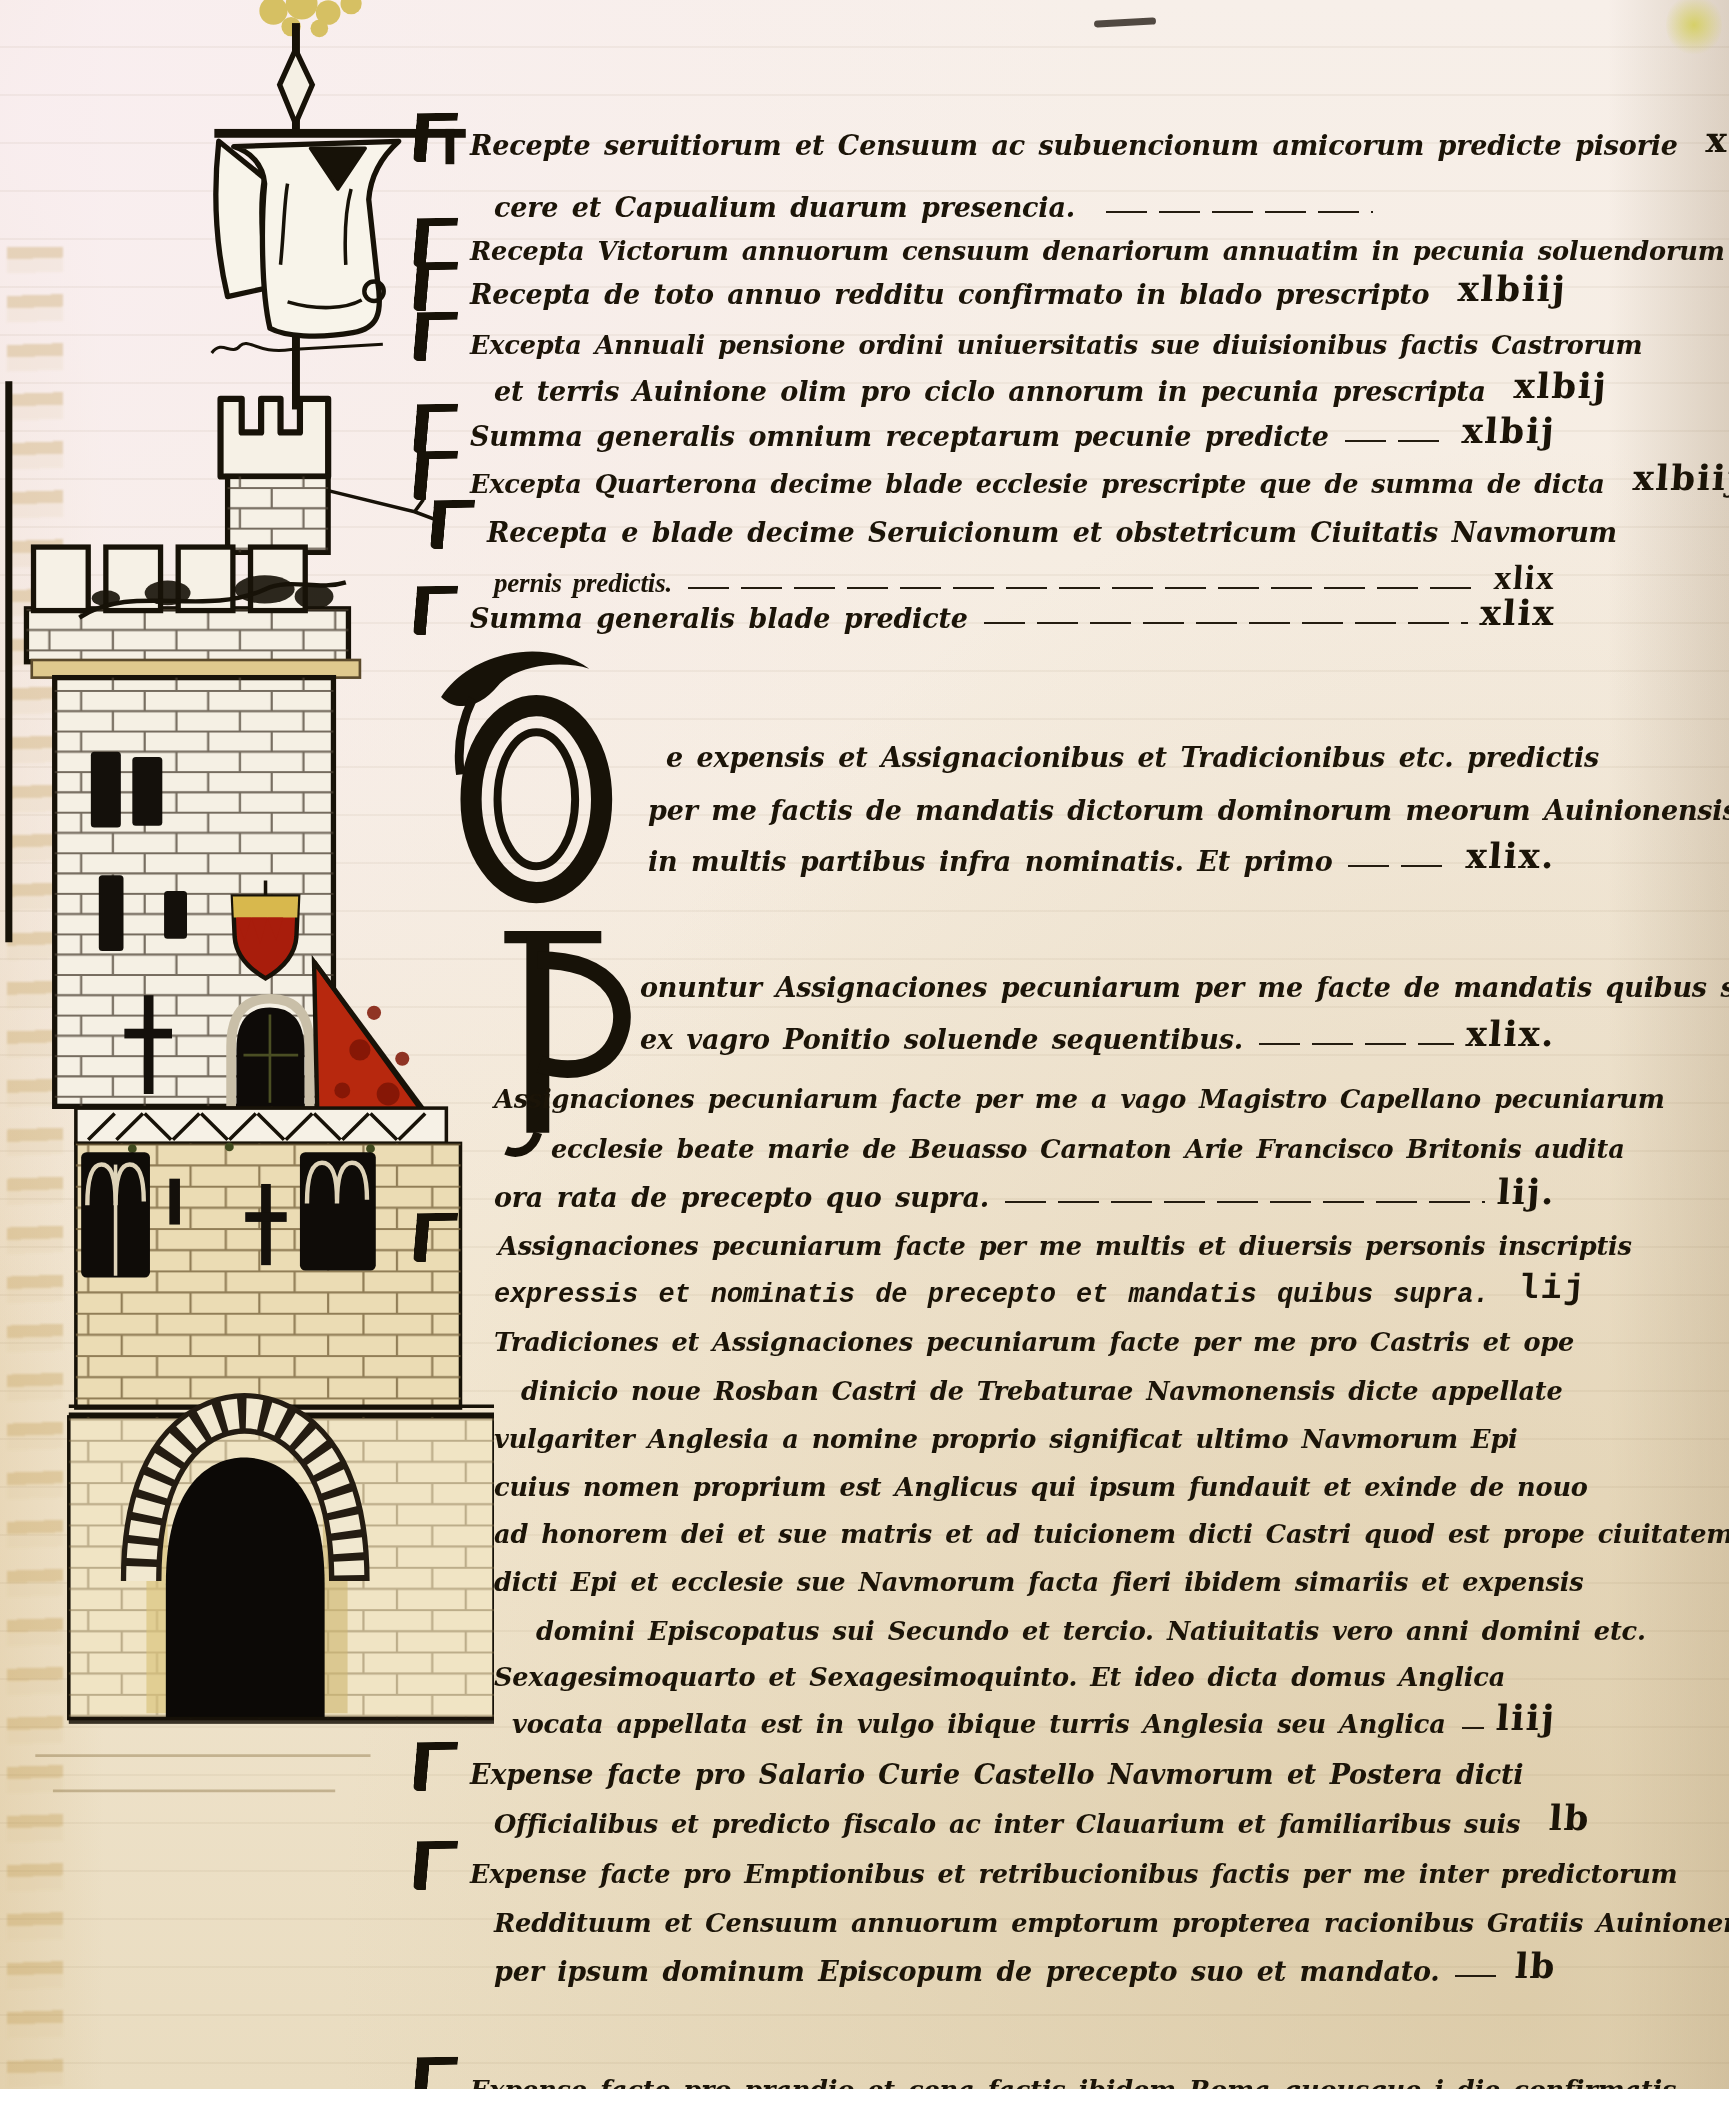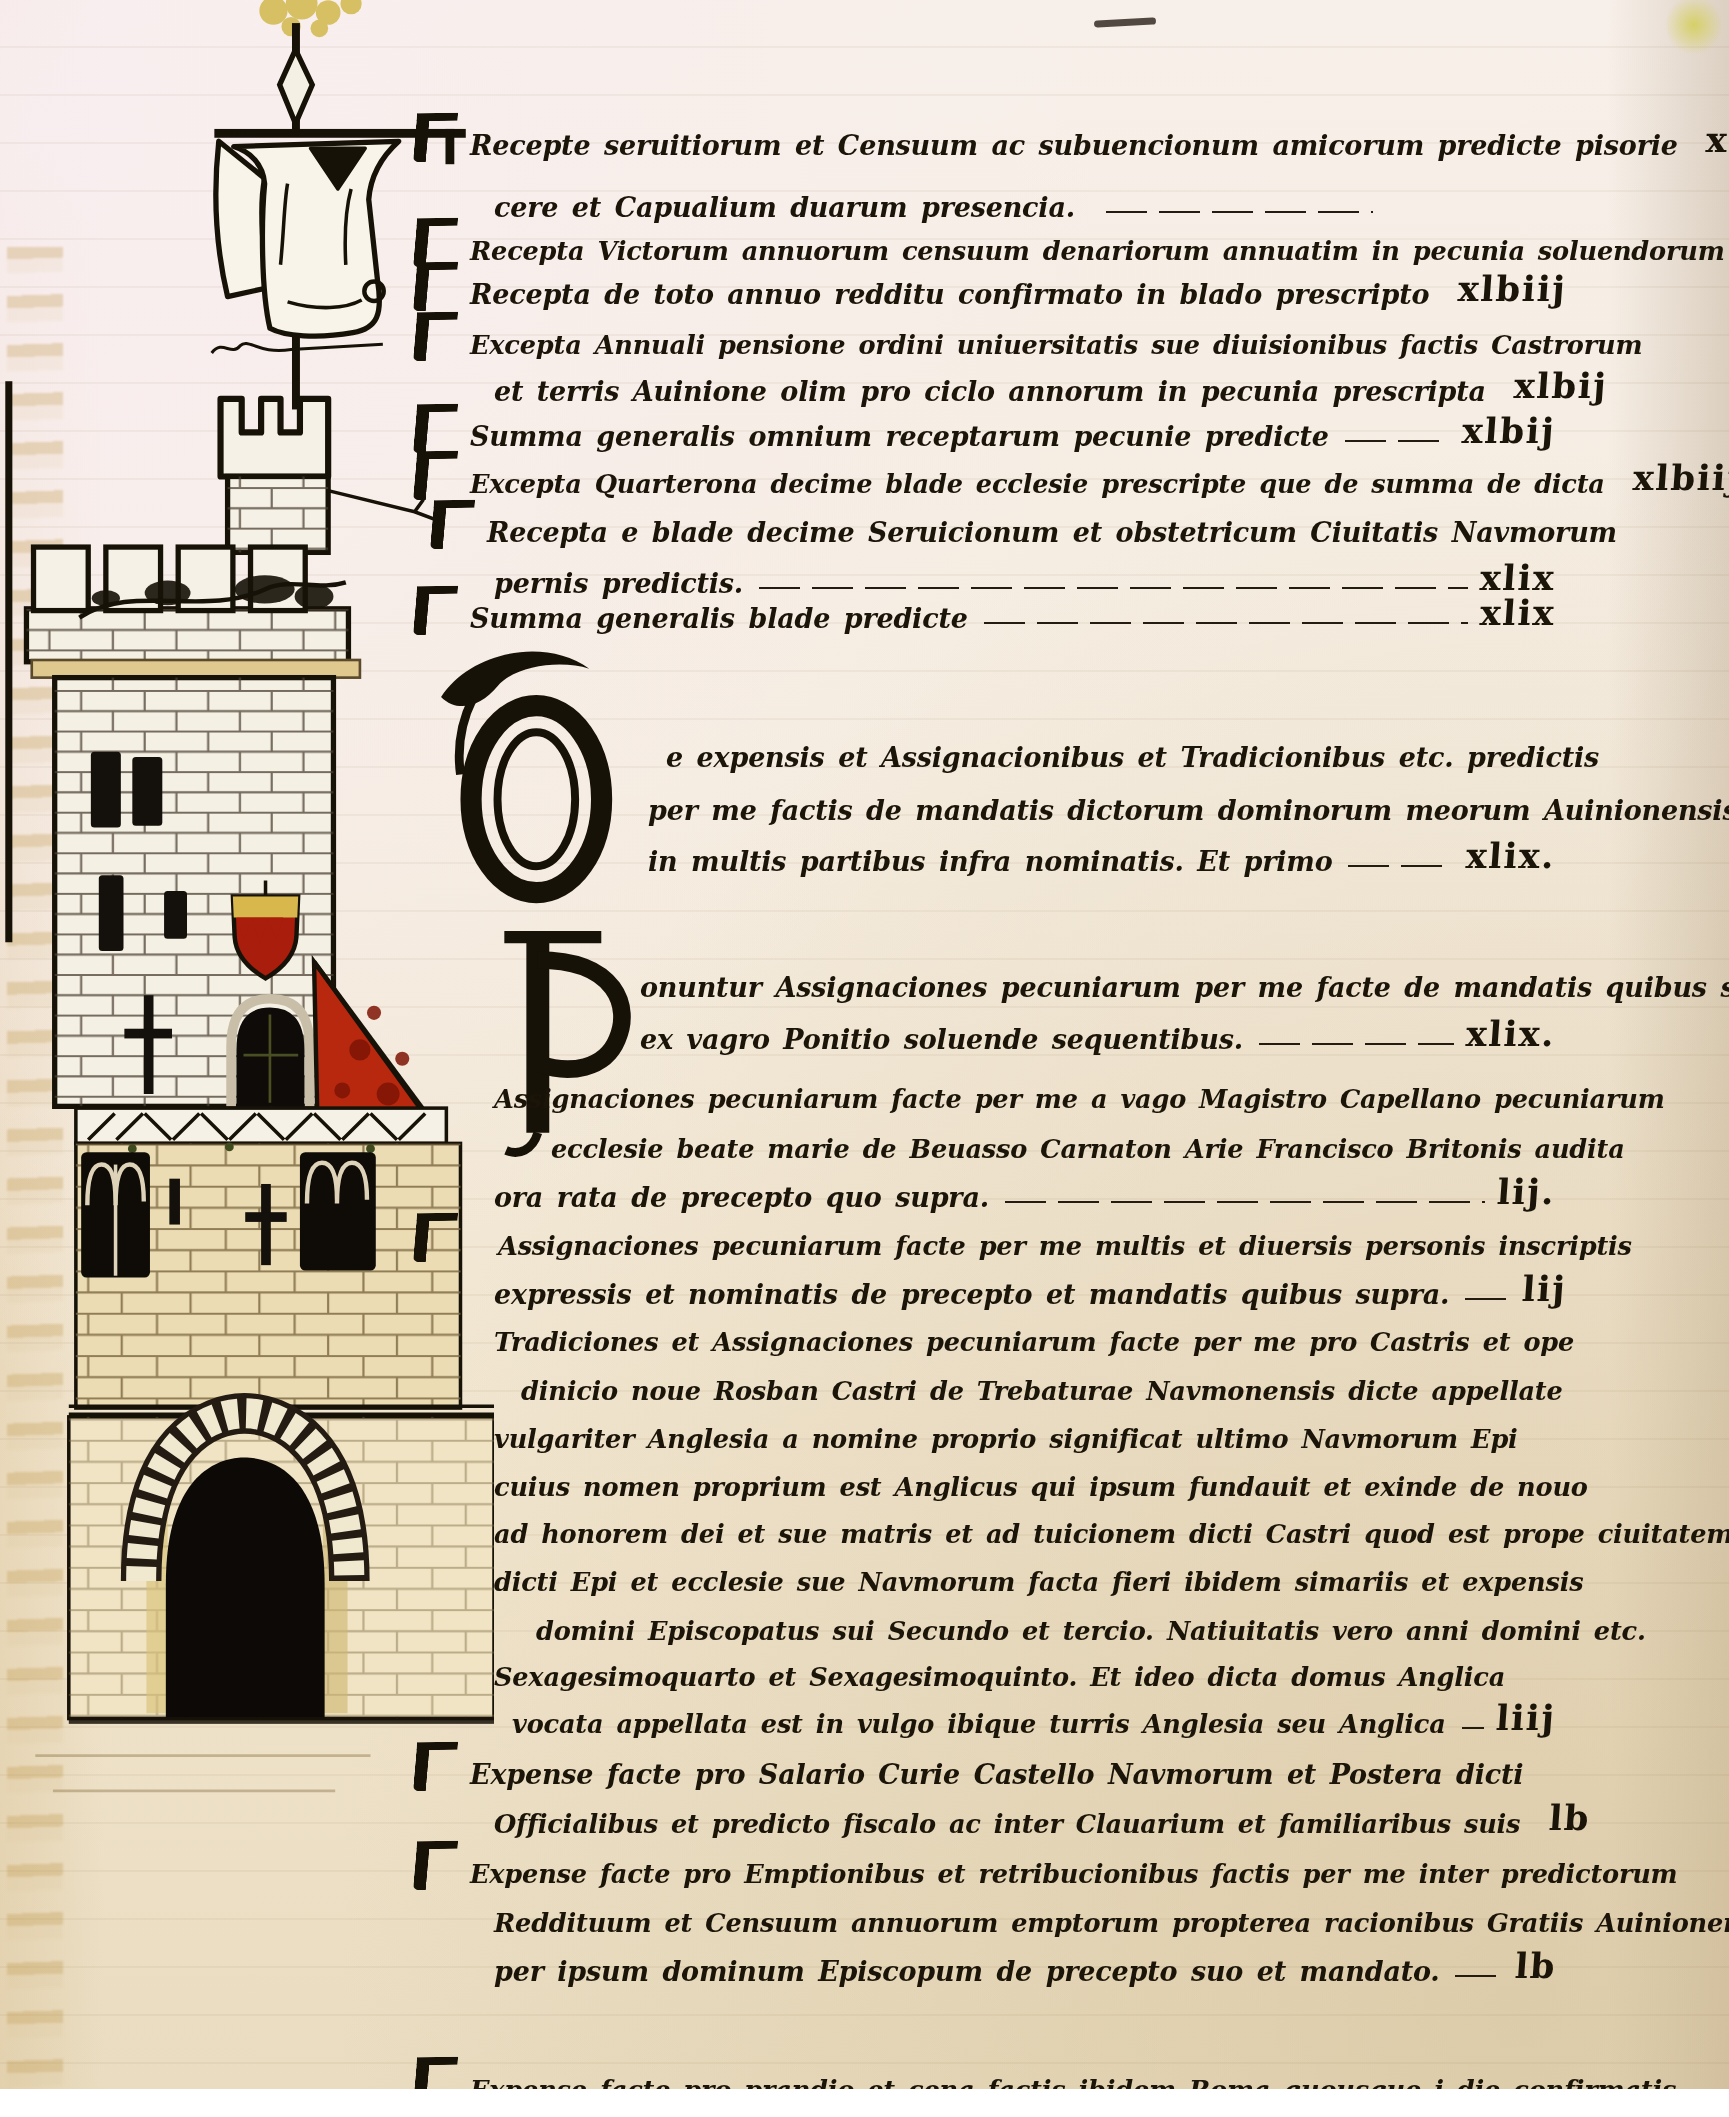--- a/index.html
+++ b/index.html
@@ -237,21 +237,21 @@
   <div class="row cap" style="left:415px;top:451px;right:173px;">
     <span class="pq"></span>
     <span class="t sm">Excepta Quarterona decime blade ecclesie prescripte que de summa de dicta</span>
     <span class="lead"></span>
     <span class="num">xlbiij</span>
   </div>
   <div class="row cap" style="left:432px;top:500px;">
     <span class="pq"></span>
     <span class="t">Recepta e blade decime Seruicionum et obstetricum Ciuitatis Navmorum</span>
   </div>
-  <div class="row" style="left:494px;top:551px;right:173px;">
+  <div class="row" style="left:494px;top:551px;right:173px;font-family:Liberation Serif, serif;">
     <span class="t">pernis predictis.</span>
     <span class="lead"></span>
     <span class="num">xlix</span>
   </div>
   <div class="row cap" style="left:415px;top:586px;right:173px;">
     <span class="pq"></span>
     <span class="t">Summa generalis blade predicte</span>
     <span class="lead"></span>
     <span class="num">xlix</span>
   </div>
@@ -286,21 +286,21 @@
   </div>
   <div class="row" style="left:494px;top:1165px;right:173px;">
     <span class="t">ora rata de precepto quo supra.</span>
     <span class="lead"></span>
     <span class="num">lij.</span>
   </div>
   <div class="row cap" style="left:415px;top:1213px;gap:28px;">
     <span class="pq"></span>
     <span class="t sm">Assignaciones pecuniarum facte per me multis et diuersis personis inscriptis</span>
   </div>
-  <div class="row" style="left:494px;top:1262px;right:162px;">
+  <div class="row" style="left:494px;top:1262px;right:171px;font-family:Liberation Mono, monospace;">
     <span class="t">expressis et nominatis de precepto et mandatis quibus supra.</span>
     <span class="lead"></span>
     <span class="num">lij</span>
   </div>
 
   <div class="row cap" style="left:494px;top:1309px;">
     <span class="t sm">Tradiciones et Assignaciones pecuniarum facte per me pro Castris et ope</span>
   </div>
   <div class="row" style="left:521px;top:1358px;">
     <span class="t sm">dinicio noue Rosban Castri de Trebaturae Navmonensis dicte appellate</span>

